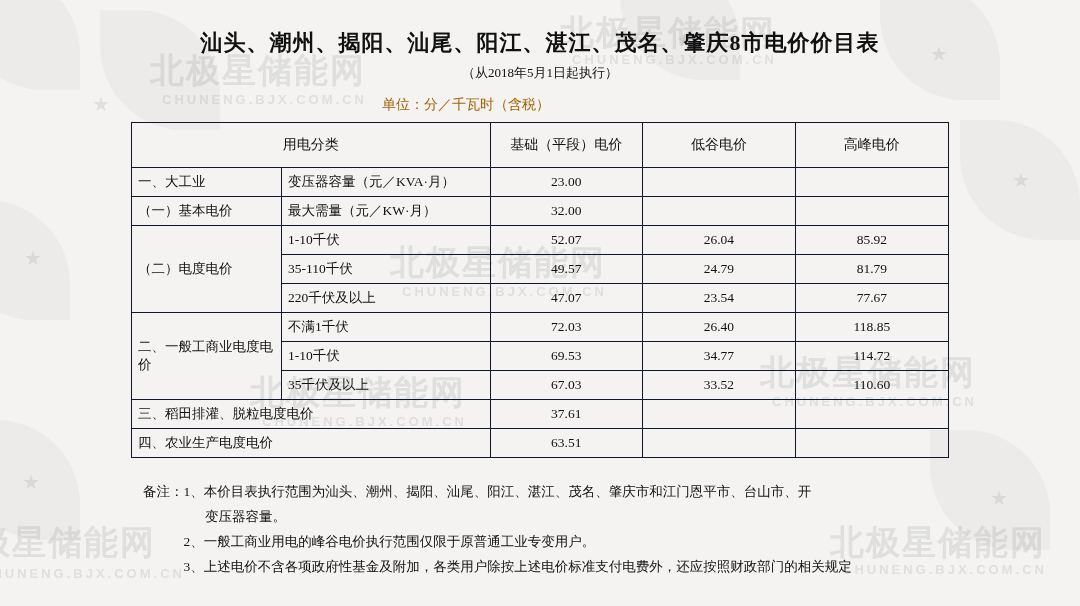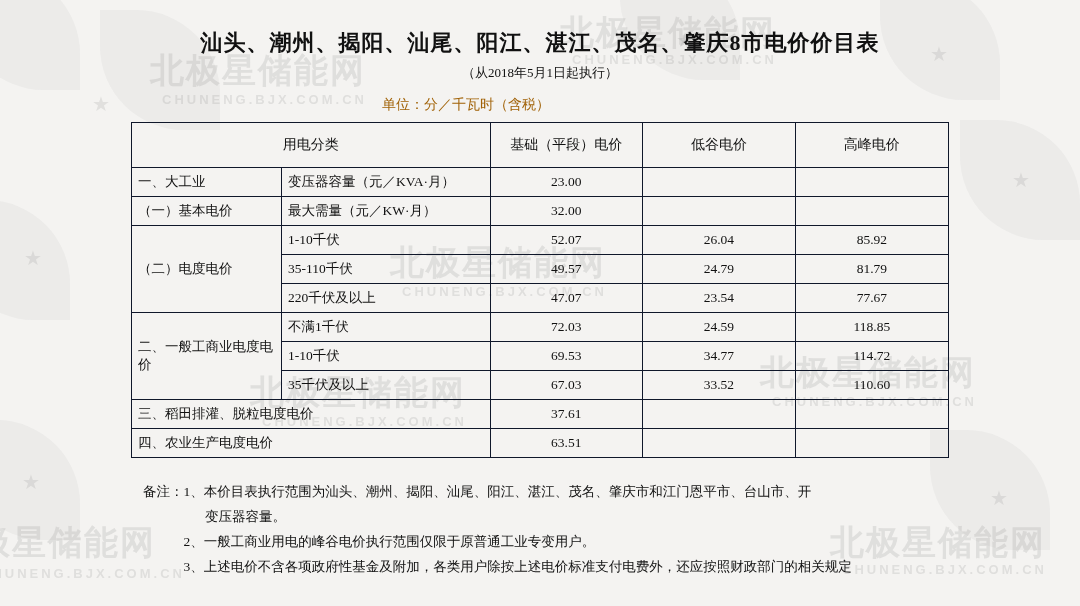--- a/index.html
+++ b/index.html
@@ -236,21 +236,21 @@
         <tr>
           <td class="c-sub">220千伏及以上</td>
           <td class="c-num">47.07</td>
           <td class="c-num">23.54</td>
           <td class="c-num">77.67</td>
         </tr>
         <tr>
           <td class="c-cat" rowspan="3">二、一般工商业电度电价</td>
           <td class="c-sub">不满1千伏</td>
           <td class="c-num">72.03</td>
-          <td class="c-num">24.59</td>
+          <td class="c-num">26.40</td>
           <td class="c-num">118.85</td>
         </tr>
         <tr>
           <td class="c-sub">1-10千伏</td>
           <td class="c-num">69.53</td>
           <td class="c-num">34.77</td>
           <td class="c-num">114.72</td>
         </tr>
         <tr>
           <td class="c-sub">35千伏及以上</td>

